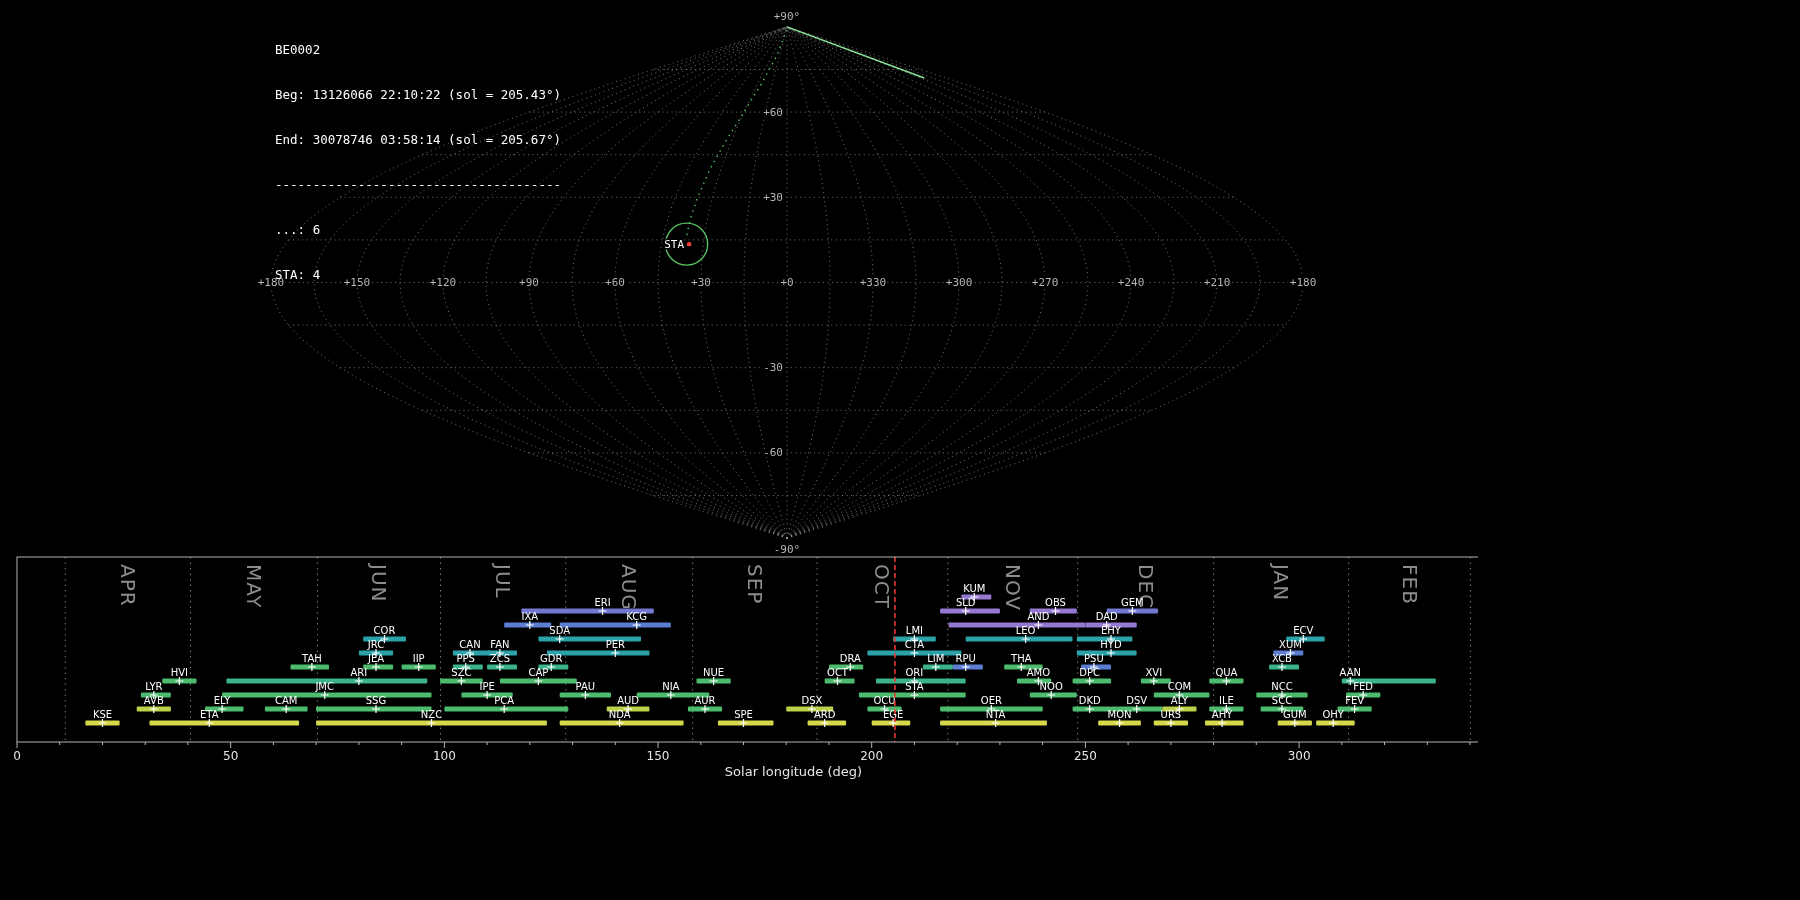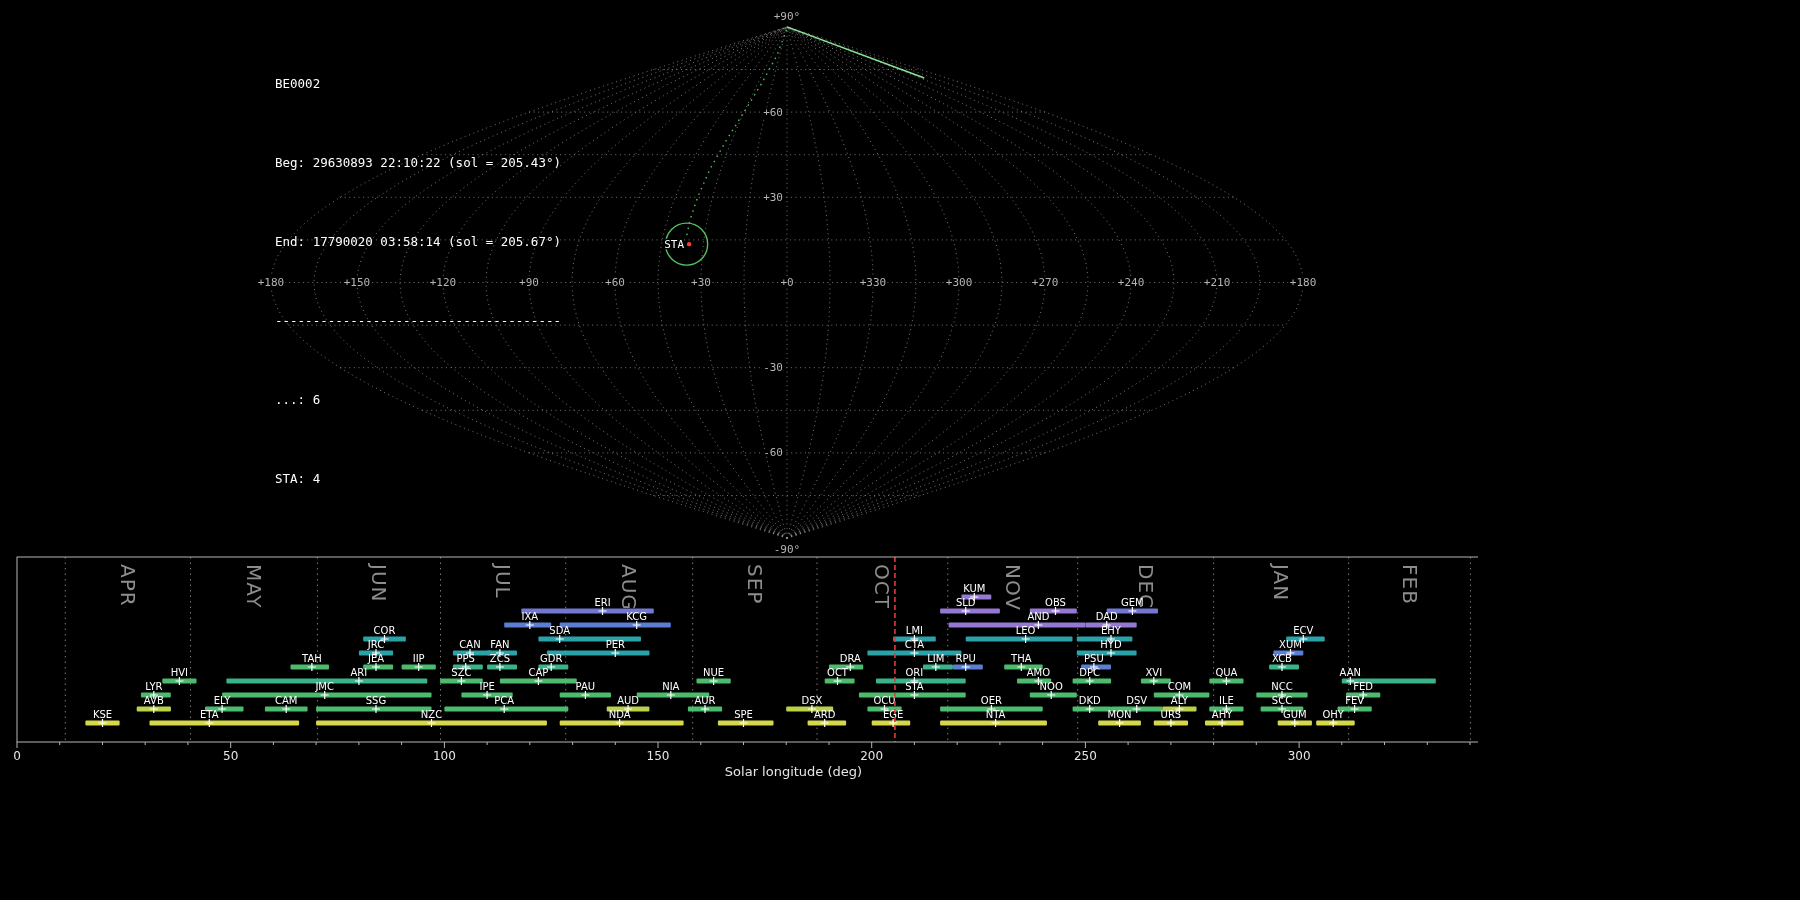--- a/index.html
+++ b/index.html
@@ -1,20 +1,20 @@
 <!DOCTYPE html>
 <html><head>
 <meta charset="utf-8">
 <style>
   html,body{margin:0;padding:0;background:#000;}
   .stage{position:relative;width:1478px;height:900px;background:#000;overflow:hidden;
          font-family:"DejaVu Sans",sans-serif;}
   .header{position:absolute;left:275px;top:12px;color:#fff;
           font:12.5px/15px "DejaVu Sans Mono",monospace;white-space:pre;}
-  .header div{height:15px;margin-top:34px;}
+  .header div{height:15px;}
   svg{position:absolute;left:0;top:0;}
   .grid{stroke:#9a9a9a;stroke-width:.85;stroke-dasharray:1 3.6;fill:none;opacity:.9;}
   .mgrid{stroke:#777;stroke-width:1;stroke-dasharray:1.5 4;}
   .axis{stroke:#b5b5b5;stroke-width:1;fill:none;}
   .maplbl{fill:#b5b5b5;font-size:11px;font-family:"DejaVu Sans Mono",monospace;
           paint-order:stroke;stroke:#000;stroke-width:4px;}
   .radlbl{fill:#fff;font-size:11px;font-family:"DejaVu Sans Mono",monospace;
           paint-order:stroke;stroke:#000;stroke-width:3px;}
   .monthlbl{fill:#8d8d8d;font-size:20px;letter-spacing:1px;}
   .showerlbl{fill:#fff;font-size:10px;}
@@ -419,19 +419,19 @@
         <text x="658.0" y="760" class="ticklbl" text-anchor="middle">150</text>
         <text x="871.7" y="760" class="ticklbl" text-anchor="middle">200</text>
         <text x="1085.4" y="760" class="ticklbl" text-anchor="middle">250</text>
         <text x="1299.1" y="760" class="ticklbl" text-anchor="middle">300</text>
         <text x="1512.7" y="760" class="ticklbl" text-anchor="middle">350</text>
         <text x="793.5" y="776" class="xlabel" text-anchor="middle">Solar longitude (deg)</text>
       </g>
     </svg>
   <div class="header">
     <div>BE0002</div>
-    <div>Beg: 29630893 22:10:22 (sol = 205.43°)</div>
-    <div>End: 17790020 03:58:14 (sol = 205.67°)</div>
+    <div>Beg: 13126066 22:10:22 (sol = 205.43°)</div>
+    <div>End: 30078746 03:58:14 (sol = 205.67°)</div>
     <div>--------------------------------------</div>
     <div>...: 6</div>
     <div>STA: 4</div>
   </div>
 </div>
 
 </body></html>

